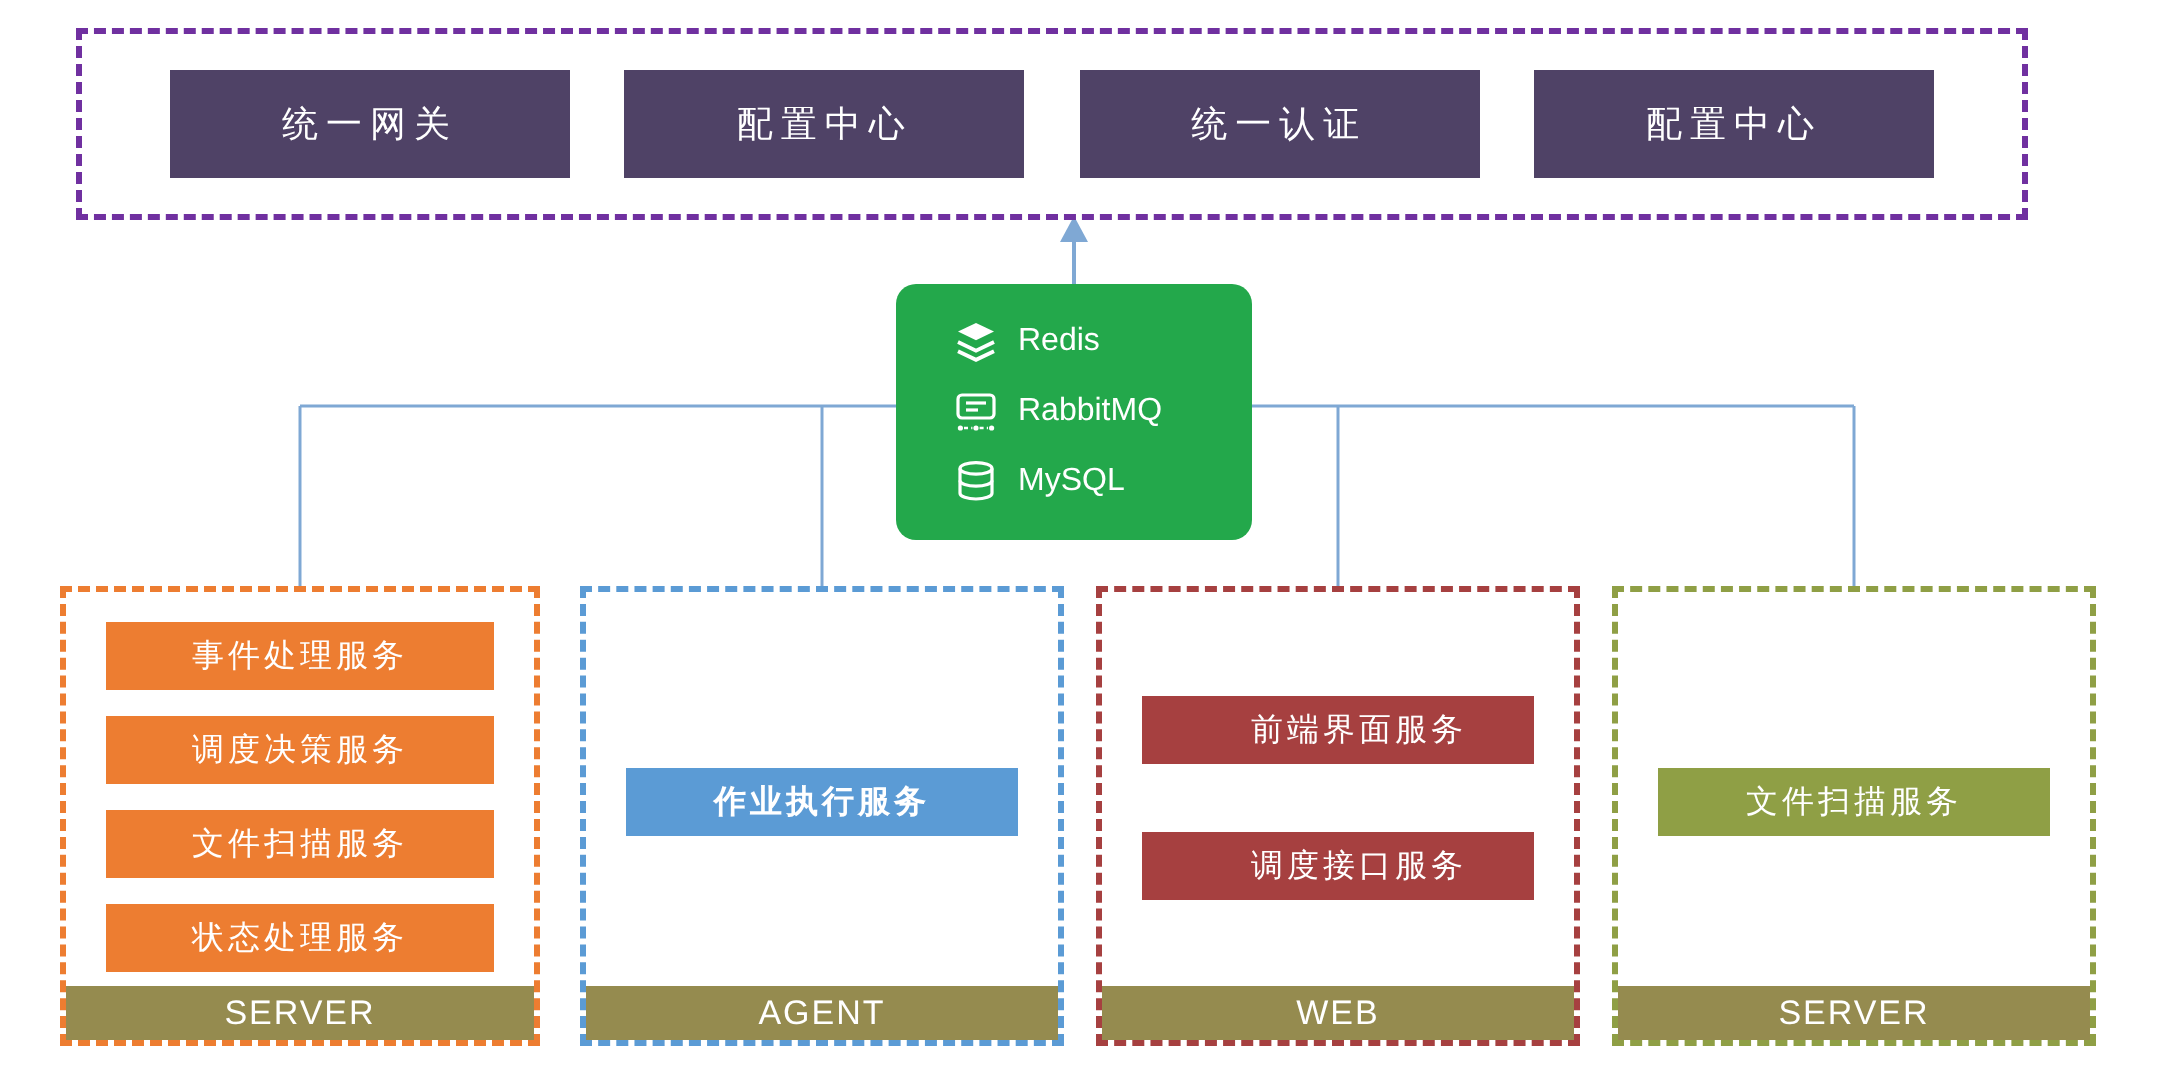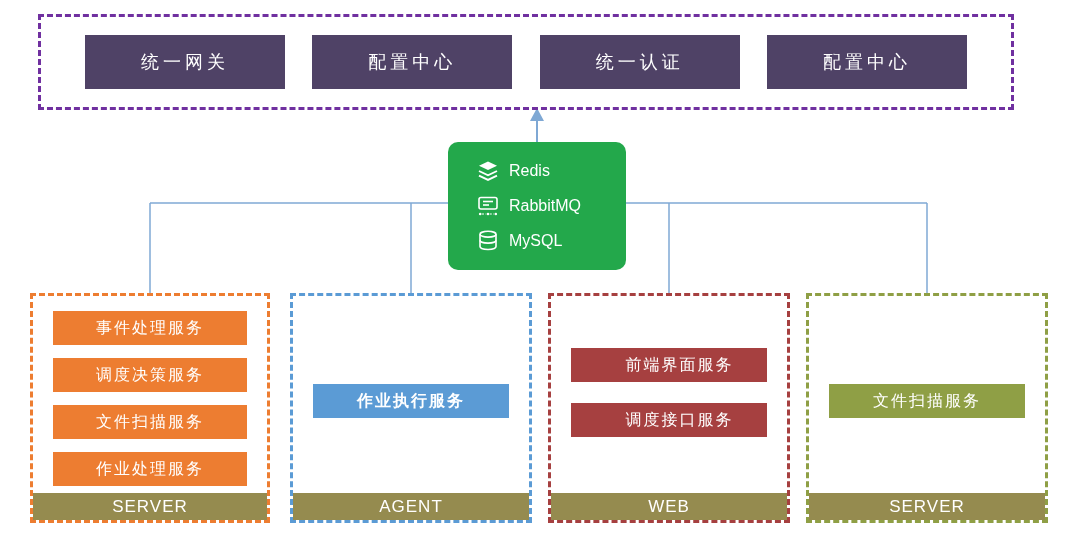--- a/index.html
+++ b/index.html
@@ -127,32 +127,32 @@
         </svg>
       </span>
       <span>MySQL</span>
     </div>
   </div>
 
   <div class="group group-server">
     <div class="service svc-orange" style="top:15px">事件处理服务</div>
     <div class="service svc-orange" style="top:62px">调度决策服务</div>
     <div class="service svc-orange" style="top:109px">文件扫描服务</div>
-    <div class="service svc-orange" style="top:156px">作业处理服务</div>
+    <div class="service svc-orange" style="top:156px">状态处理服务</div>
     <div class="label-bar">SERVER</div>
   </div>
 
   <div class="group group-agent">
     <div class="service svc-blue" style="top:88px">作业执行服务</div>
     <div class="label-bar">AGENT</div>
   </div>
 
   <div class="group group-web">
     <div class="service svc-red" style="top:52px">前端界面服务</div>
-    <div class="service svc-red" style="top:107px">调度接口服务</div>
+    <div class="service svc-red" style="top:120px">调度接口服务</div>
     <div class="label-bar">WEB</div>
   </div>
 
   <div class="group group-extend">
     <div class="service svc-olive" style="top:88px">文件扫描服务</div>
     <div class="label-bar">SERVER</div>
   </div>
 
 </div>
 

